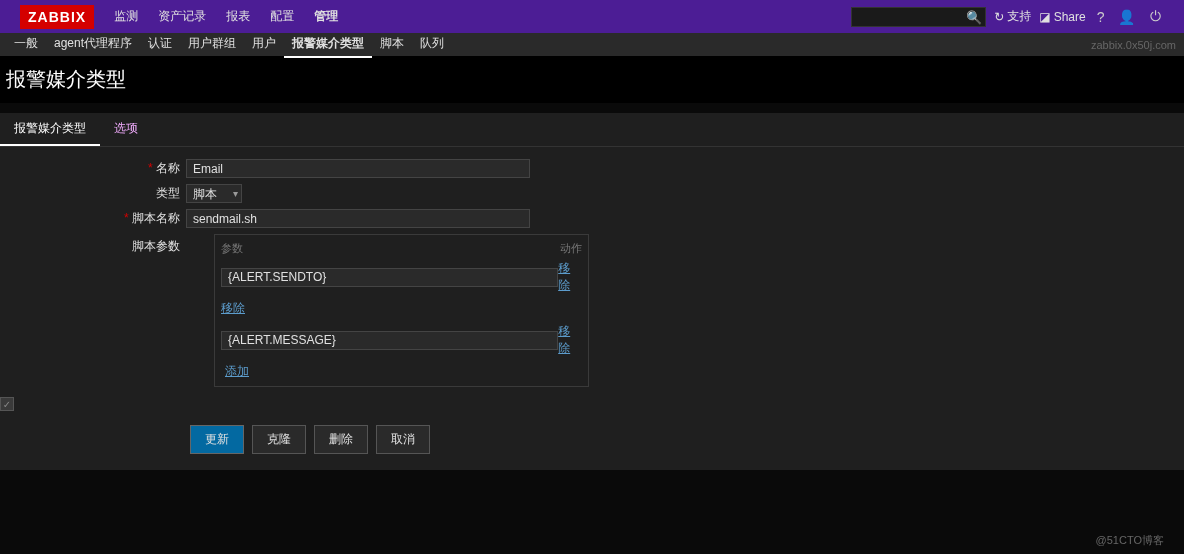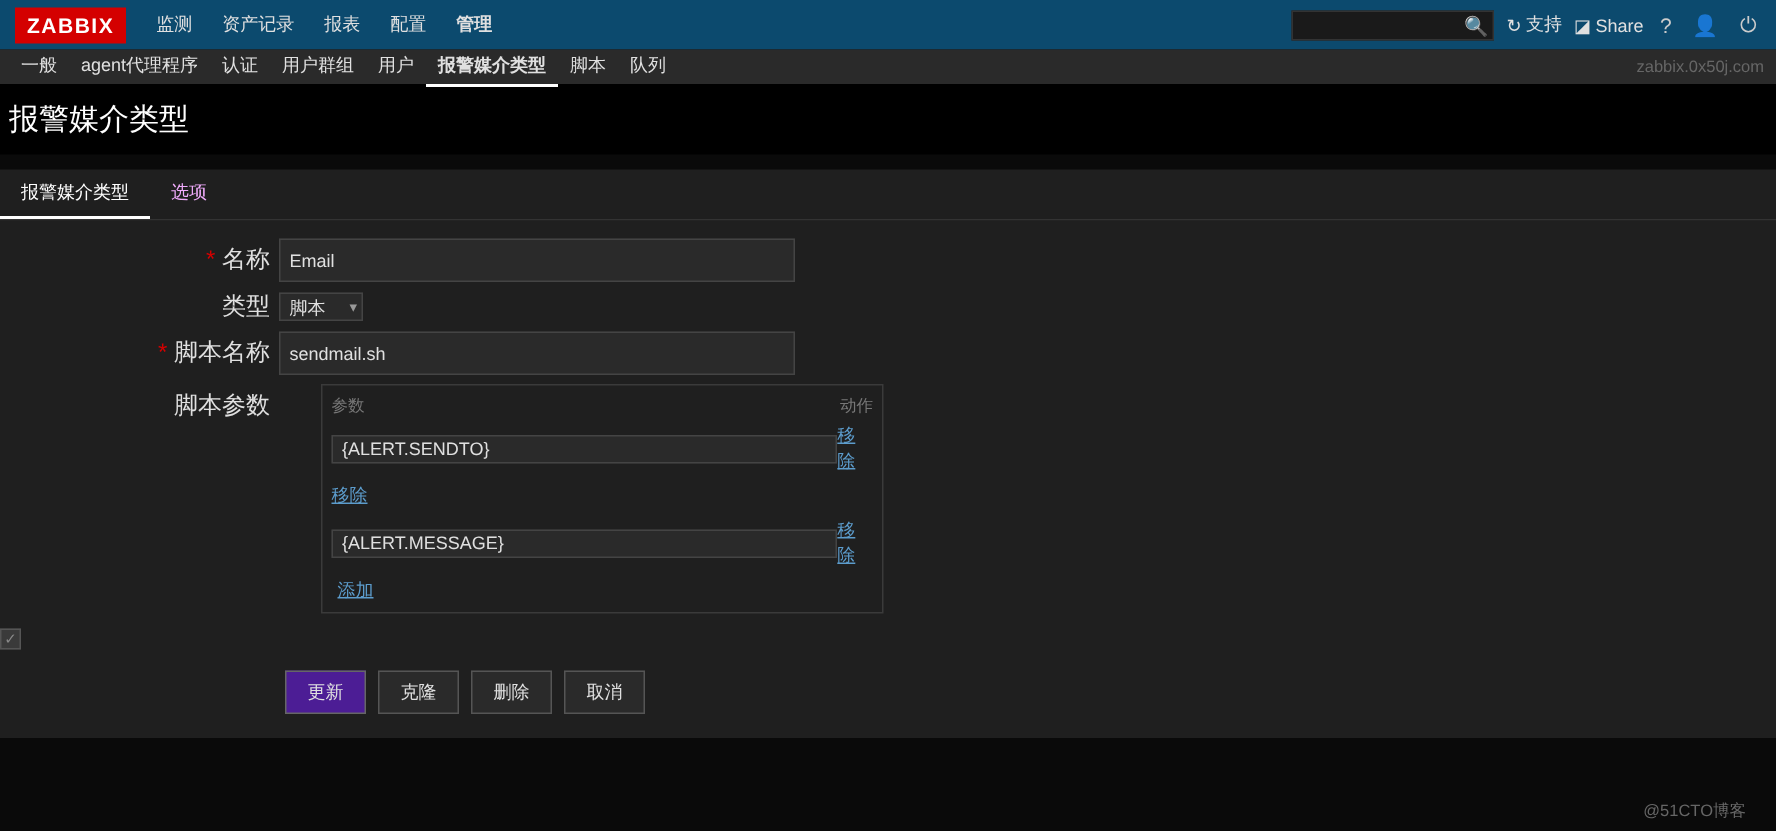--- a/index.html
+++ b/index.html
@@ -1,19 +1,19 @@
 <!DOCTYPE html>
 <html><head>
   <meta charset="utf-8">
   <style>
     * { margin: 0; padding: 0; box-sizing: border-box; }
     body { font-family: Arial, sans-serif; background: #0a0a0a; color: #e0e0e0; font-size: 12px; width: 1184px; height: 554px; overflow: hidden; position: relative; }
     
     
-    .topnav { background: #0c4a6e; height: 33px; display: flex; align-items: center; padding: 0 10px; }
+    .topnav { background: #4c1d95; height: 33px; display: flex; align-items: center; padding: 0 20px; }
     .logo { background: #d40000; color: #fff; font-weight: bold; padding: 4px 8px; font-size: 14px; letter-spacing: 1px; margin-right: 10px; }
     .topnav-items { display: flex; flex: 1; }
     .topnav-item { padding: 8px 10px; color: #e0e0e0; cursor: pointer; }
     .topnav-item.active { font-weight: bold; }
     .topnav-right { display: flex; align-items: center; gap: 8px; }
     .search-input { background: #1a1a1a; border: 1px solid #333; color: #e0e0e0; padding: 3px 25px 3px 6px; width: 135px; height: 20px; }
     .search-wrap { position: relative; }
     .search-icon { position: absolute; right: 4px; top: 3px; color: #999; font-size: 13px; }
     .icon-link { color: #e0e0e0; display: flex; align-items: center; gap: 3px; cursor: pointer; font-size: 12px; }
     .icon-btn { color: #ccc; cursor: pointer; font-size: 14px; padding: 0 3px; }
@@ -31,39 +31,39 @@
     
     .tabs-wrap { background: #1f1f1f; padding: 0; margin-top: 10px; }
     .tabs { display: flex; border-bottom: 1px solid #333; }
     .tab { padding: 7px 14px; cursor: pointer; font-size: 12px; }
     .tab.active { border-bottom: 2px solid #fff; color: #fff; }
     .tab.inactive { color: #f0abfc; }
     
     
     .form-area { background: #1f1f1f; padding: 12px 0 16px 0; }
     .form-row { display: flex; align-items: center; margin-bottom: 6px; }
-    .form-label { width: 186px; text-align: right; padding-right: 6px; color: #e0e0e0; font-size: 16px; }
+    .form-label { width: 186px; text-align: right; padding-right: 6px; color: #e0e0e0; font-size: 12px; }
     .req { color: #d40000; }
-    .form-input { background: #2a2a2a; border: 1px solid #444; color: #e0e0e0; padding: 4px 6px; width: 344px; height: 29px; font-size: 12px; }
+    .form-input { background: #2a2a2a; border: 1px solid #444; color: #e0e0e0; padding: 4px 6px; width: 344px; height: 19px; font-size: 12px; }
     .form-select { background: #2a2a2a; border: 1px solid #444; color: #e0e0e0; padding: 2px 18px 2px 6px; width: 56px; height: 19px; font-size: 12px; appearance: none; position: relative; }
     .select-wrap { position: relative; display: inline-block; }
     .select-arrow { position: absolute; right: 4px; top: 4px; color: #999; font-size: 10px; pointer-events: none; }
     
     .params-box { border: 1px solid #3a3a3a; width: 375px; padding: 6px; margin-left: 28px; }
     .params-header { display: flex; justify-content: space-between; color: #777; font-size: 11px; margin-bottom: 4px; }
     .param-row { display: flex; align-items: center; gap: 0; margin-bottom: 6px; }
     .param-input { background: #2a2a2a; border: 1px solid #444; color: #e0e0e0; padding: 4px 6px; width: 340px; height: 19px; font-size: 12px; }
     .param-remove { color: #5c9ccc; cursor: pointer; font-size: 12px; text-decoration: underline; }
     .param-add { color: #5c9ccc; cursor: pointer; font-size: 12px; text-decoration: underline; margin-left: 4px; }
     
     .checkbox { width: 14px; height: 14px; background: #3a3a3a; border: 1px solid #555; cursor: pointer; display: inline-flex; align-items: center; justify-content: center; color: #888; font-size: 10px; }
     
     .buttons { display: flex; gap: 8px; margin-top: 14px; margin-left: 190px; }
     .btn { padding: 5px 14px; border: 1px solid #555; background: #2a2a2a; color: #e0e0e0; cursor: pointer; font-size: 12px; }
-    .btn.primary { background: #4c1d95; border-color: #666; }
+    .btn.primary { background: #0369a1; border-color: #666; }
     
     .watermark { position: absolute; bottom: 6px; right: 20px; color: #666; font-size: 11px; }
   </style>
 </head>
 <body>
 
 <div class="topnav">
   <div class="logo">ZABBIX</div>
   <div class="topnav-items">
     <div class="topnav-item">监测</div>

